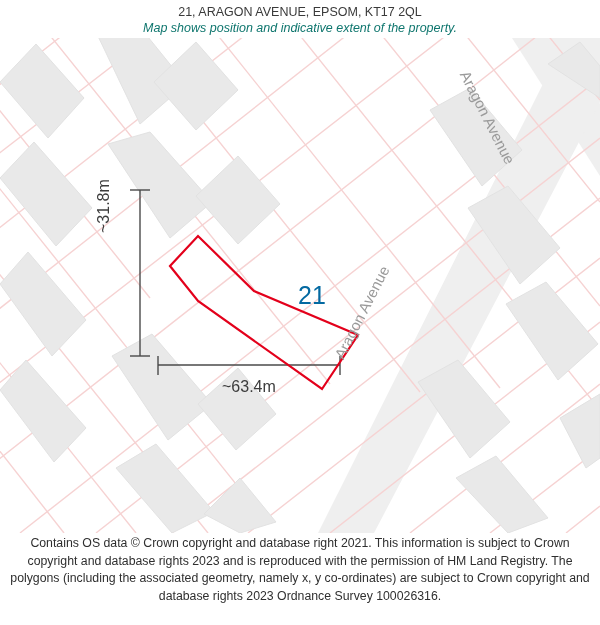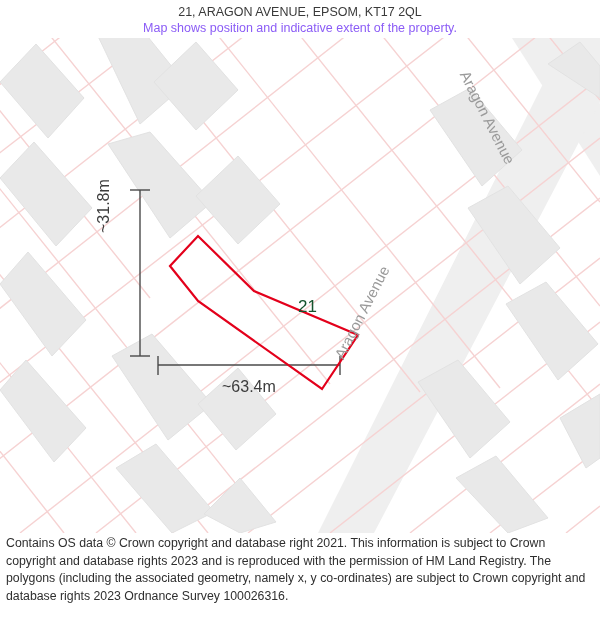--- a/index.html
+++ b/index.html
@@ -30,22 +30,23 @@
     padding-top: 5px;
     box-sizing: border-box;
   }
   .header .title {
     font-size: 12.5px;
     color: #3a3a3a;
     line-height: 15px;
   }
   .header .subtitle {
     font-size: 12.5px;
-    color: #8b5cf6;
+    color: #0f766e;
     line-height: 16px;
+    font-style: italic;
   }
   
   .map {
     position: absolute;
     top: 38px;
     left: 0;
     width: 600px;
     height: 495px;
     background: #ffffff;
     overflow: hidden;
@@ -60,23 +61,22 @@
   }
   .area-label {
     left: 168px;
     top: 102px;
     font-size: 19px;
     color: #3c3c3c;
   }
   .plot-number {
     left: 298px;
     top: 243px;
-    font-size: 17px;
-    color: #14532d;
-    margin-top: 16px;
+    font-size: 25px;
+    color: #0369a1;
   }
   .dim-h {
     left: 222px;
     top: 340px;
     font-size: 16px;
     color: #3c3c3c;
   }
   .dim-v {
     left: 95px;
     top: 195px;
@@ -105,20 +105,21 @@
   .footer {
     position: absolute;
     top: 535px;
     left: 0;
     width: 600px;
     padding: 0 6px;
     box-sizing: border-box;
     font-size: 12.3px;
     line-height: 17.5px;
     color: #2f2f2f;
+    text-align: center;
   }
 </style>
 </head>
 <body>
 
 <div class="page">
 
   <div class="header">
     <div class="title">21, ARAGON AVENUE, EPSOM, KT17 2QL</div>
     <div class="subtitle">Map shows position and indicative extent of the property.</div>

